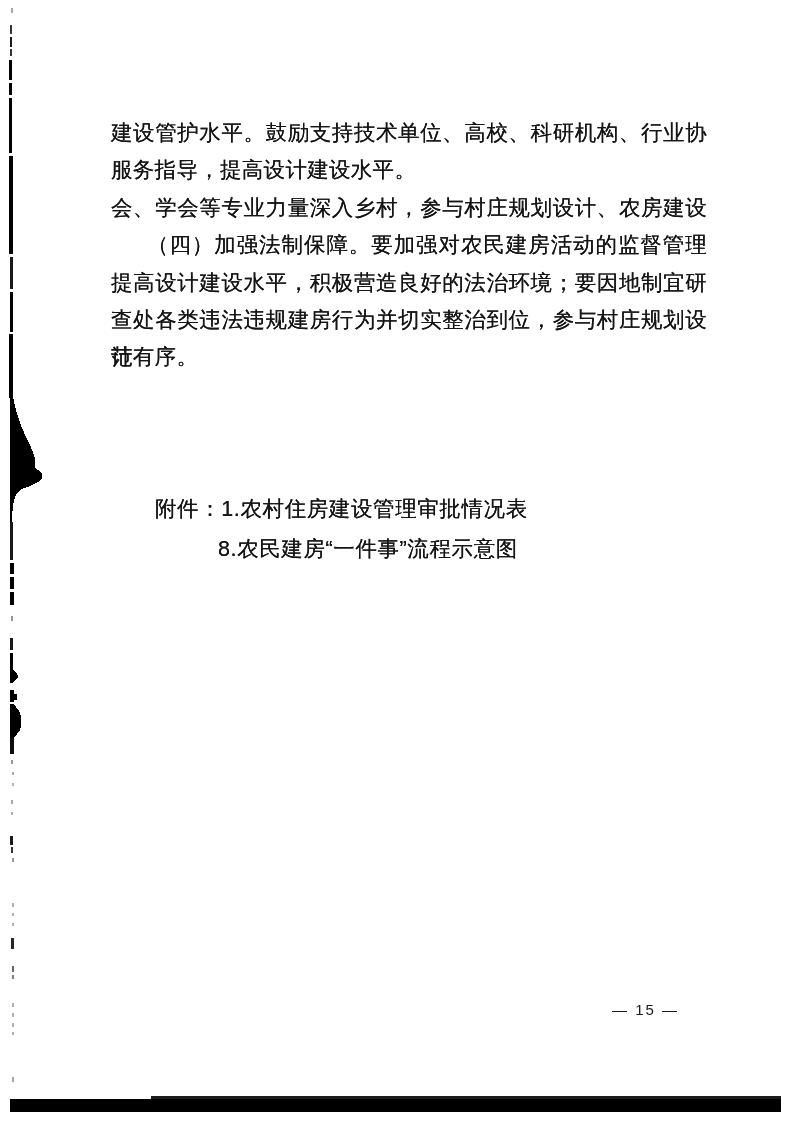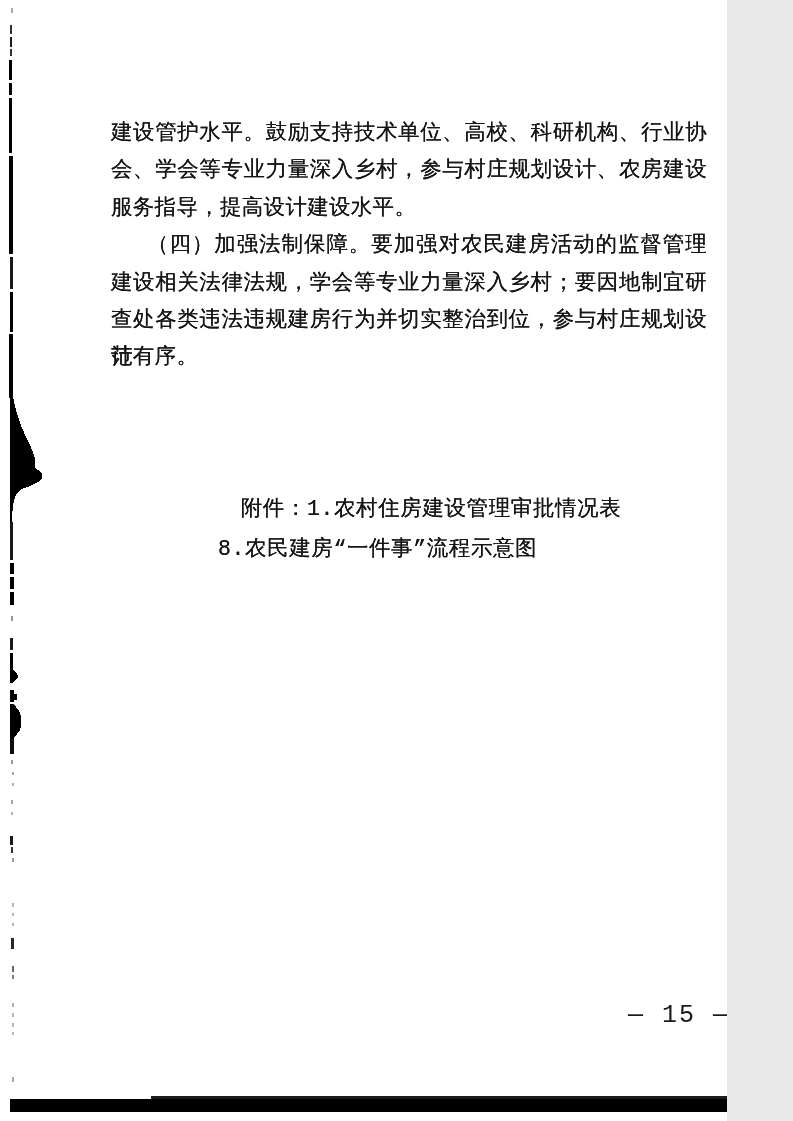--- a/index.html
+++ b/index.html
@@ -2,25 +2,25 @@
 <html><head>
 <meta charset="utf-8">
 <style>
   html, body {
     margin: 0;
     padding: 0;
     background: #e8e8e8;
   }
   #page {
     position: relative;
-    width: 727px;
+    width: 793px;
     height: 1121px;
     background: #ffffff;
     overflow: hidden;
-    font-family: Liberation Mono, monospace;
+    font-family: Liberation Sans, sans-serif;
     color: #141414;
   }
   
   .body-text {
     position: absolute;
     left: 111px;
     top: 115px;
     width: 596px;
   }
   .tline {
@@ -50,32 +50,31 @@
   }
   .aline {
     height: 39.5px;
     line-height: 39.5px;
     font-size: 21.5px;
     letter-spacing: 0.6px;
     white-space: nowrap;
     color: #161616;
     text-shadow: 0 0 0.5px #161616;
   }
-  .aline.first { padding-left: 44px; text-align: center; }
+  .aline.first { padding-left: 44px; }
   .aline.second { padding-left: 107px; }
   
   .page-number {
     position: absolute;
     left: 612px;
     top: 1001px;
-    font-size: 25px;
+    font-size: 15px;
     letter-spacing: 2px;
     color: #1a1a1a;
     white-space: nowrap;
-    margin-left: 16px;
   }
   
   .left-artifact {
     position: absolute;
     left: 0;
     top: 0;
     width: 50px;
     height: 1121px;
     pointer-events: none;
   }
@@ -144,24 +143,24 @@
       <rect x="12" y="1003" width="2" height="4" opacity="0.3"></rect>
       <rect x="12" y="1013" width="2" height="4" opacity="0.3"></rect>
       <rect x="12" y="1023" width="2" height="4" opacity="0.3"></rect>
       <rect x="12" y="1032" width="2" height="3" opacity="0.3"></rect>
       <rect x="12" y="1077" width="2" height="5" opacity="0.35"></rect>
     </g>
   </svg>
 
   <div class="body-text">
     <div class="tline just">建设管护水平。鼓励支持技术单位、高校、科研机构、行业协</div>
+    <div class="tline">服务指导，提高设计建设水平。</div>
     <div class="tline just">会、学会等专业力量深入乡村，参与村庄规划设计、农房建设</div>
-    <div class="tline">服务指导，提高设计建设水平。</div>
     <div class="tline just indent">（四）加强法制保障。要加强对农民建房活动的监督管理</div>
-    <div class="tline just">建设相关法律法规，学会等专业力量深入乡村；要因地制宜研</div>
+    <div class="tline just">提高设计建设水平，积极营造良好的法治环境；要因地制宜研</div>
     <div class="tline just">查处各类违法违规建房行为并切实整治到位，参与村庄规划设计</div>
     <div class="tline">范有序。</div>
   </div>
 
   <div class="attachments">
     <div class="aline first">附件：1.农村住房建设管理审批情况表</div>
     <div class="aline second">8.农民建房“一件事”流程示意图</div>
   </div>
 
   <div class="page-number">— 15 —</div>

